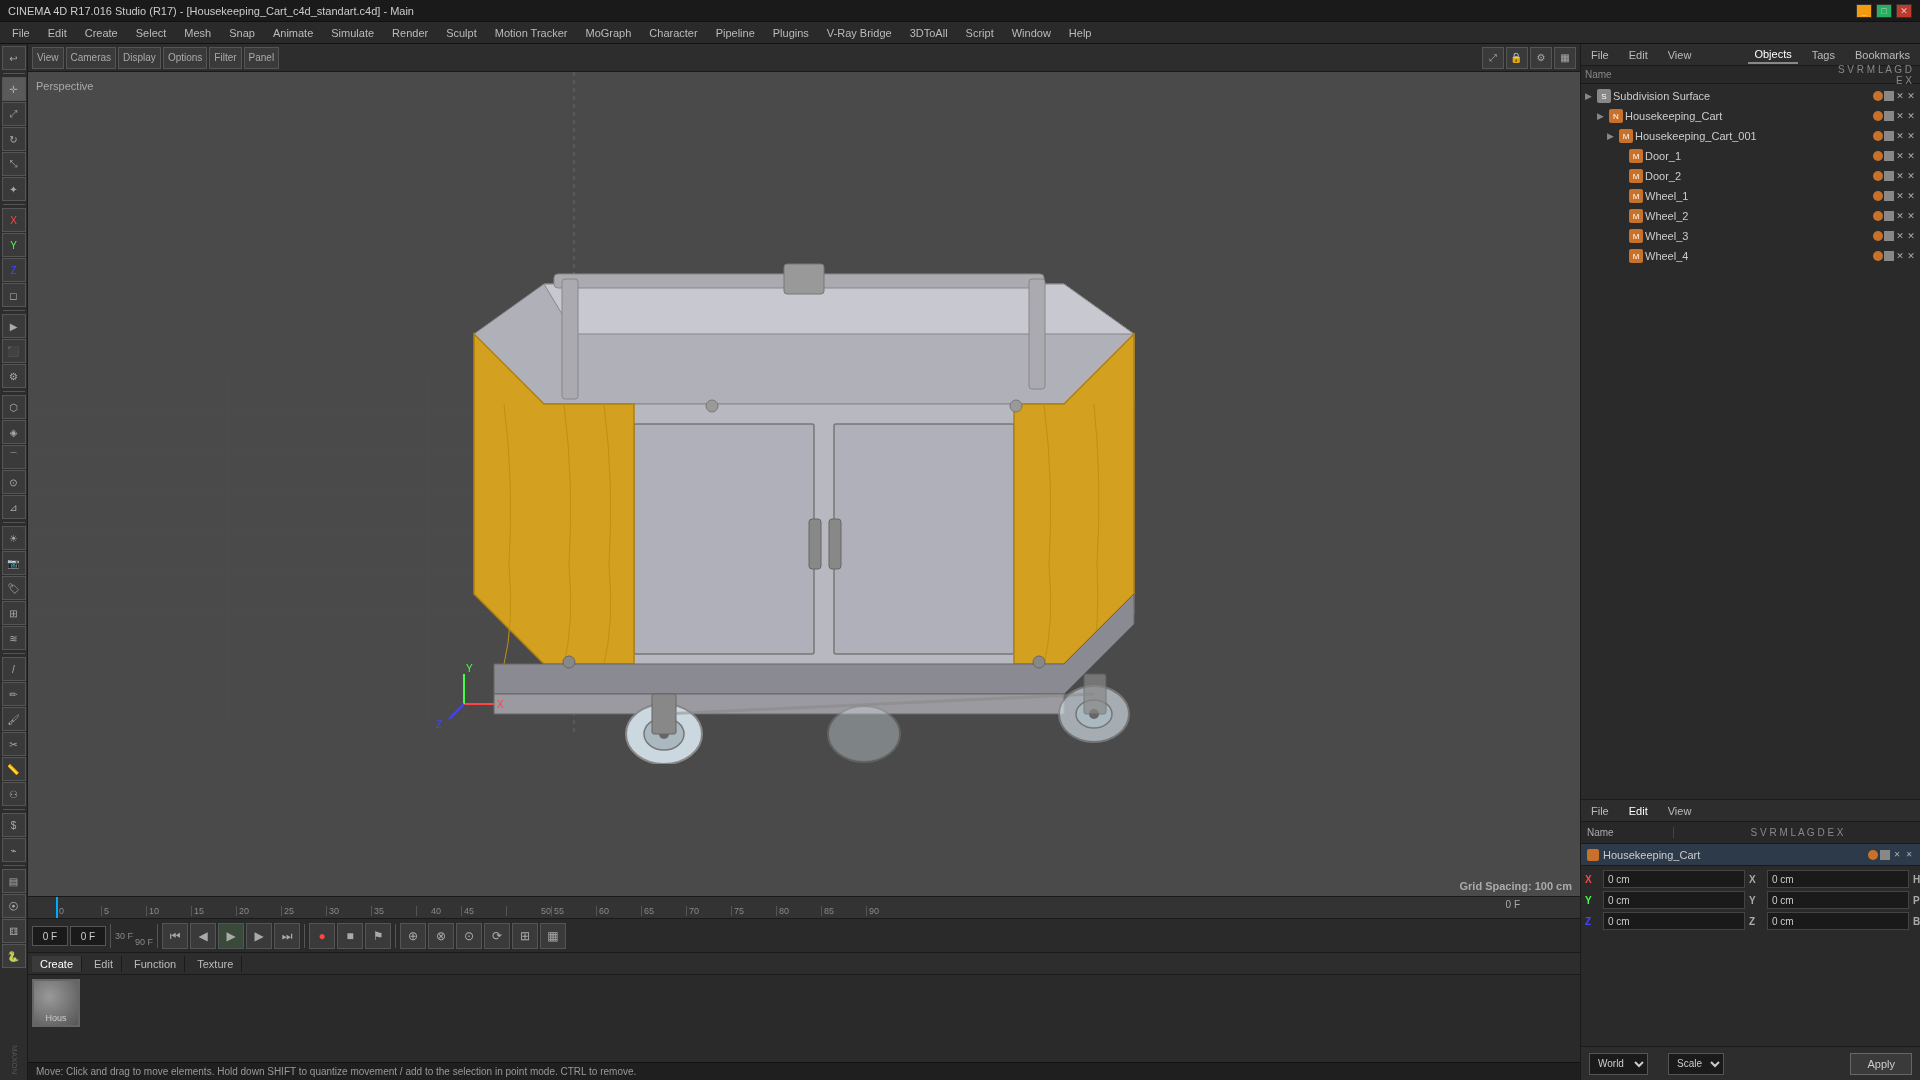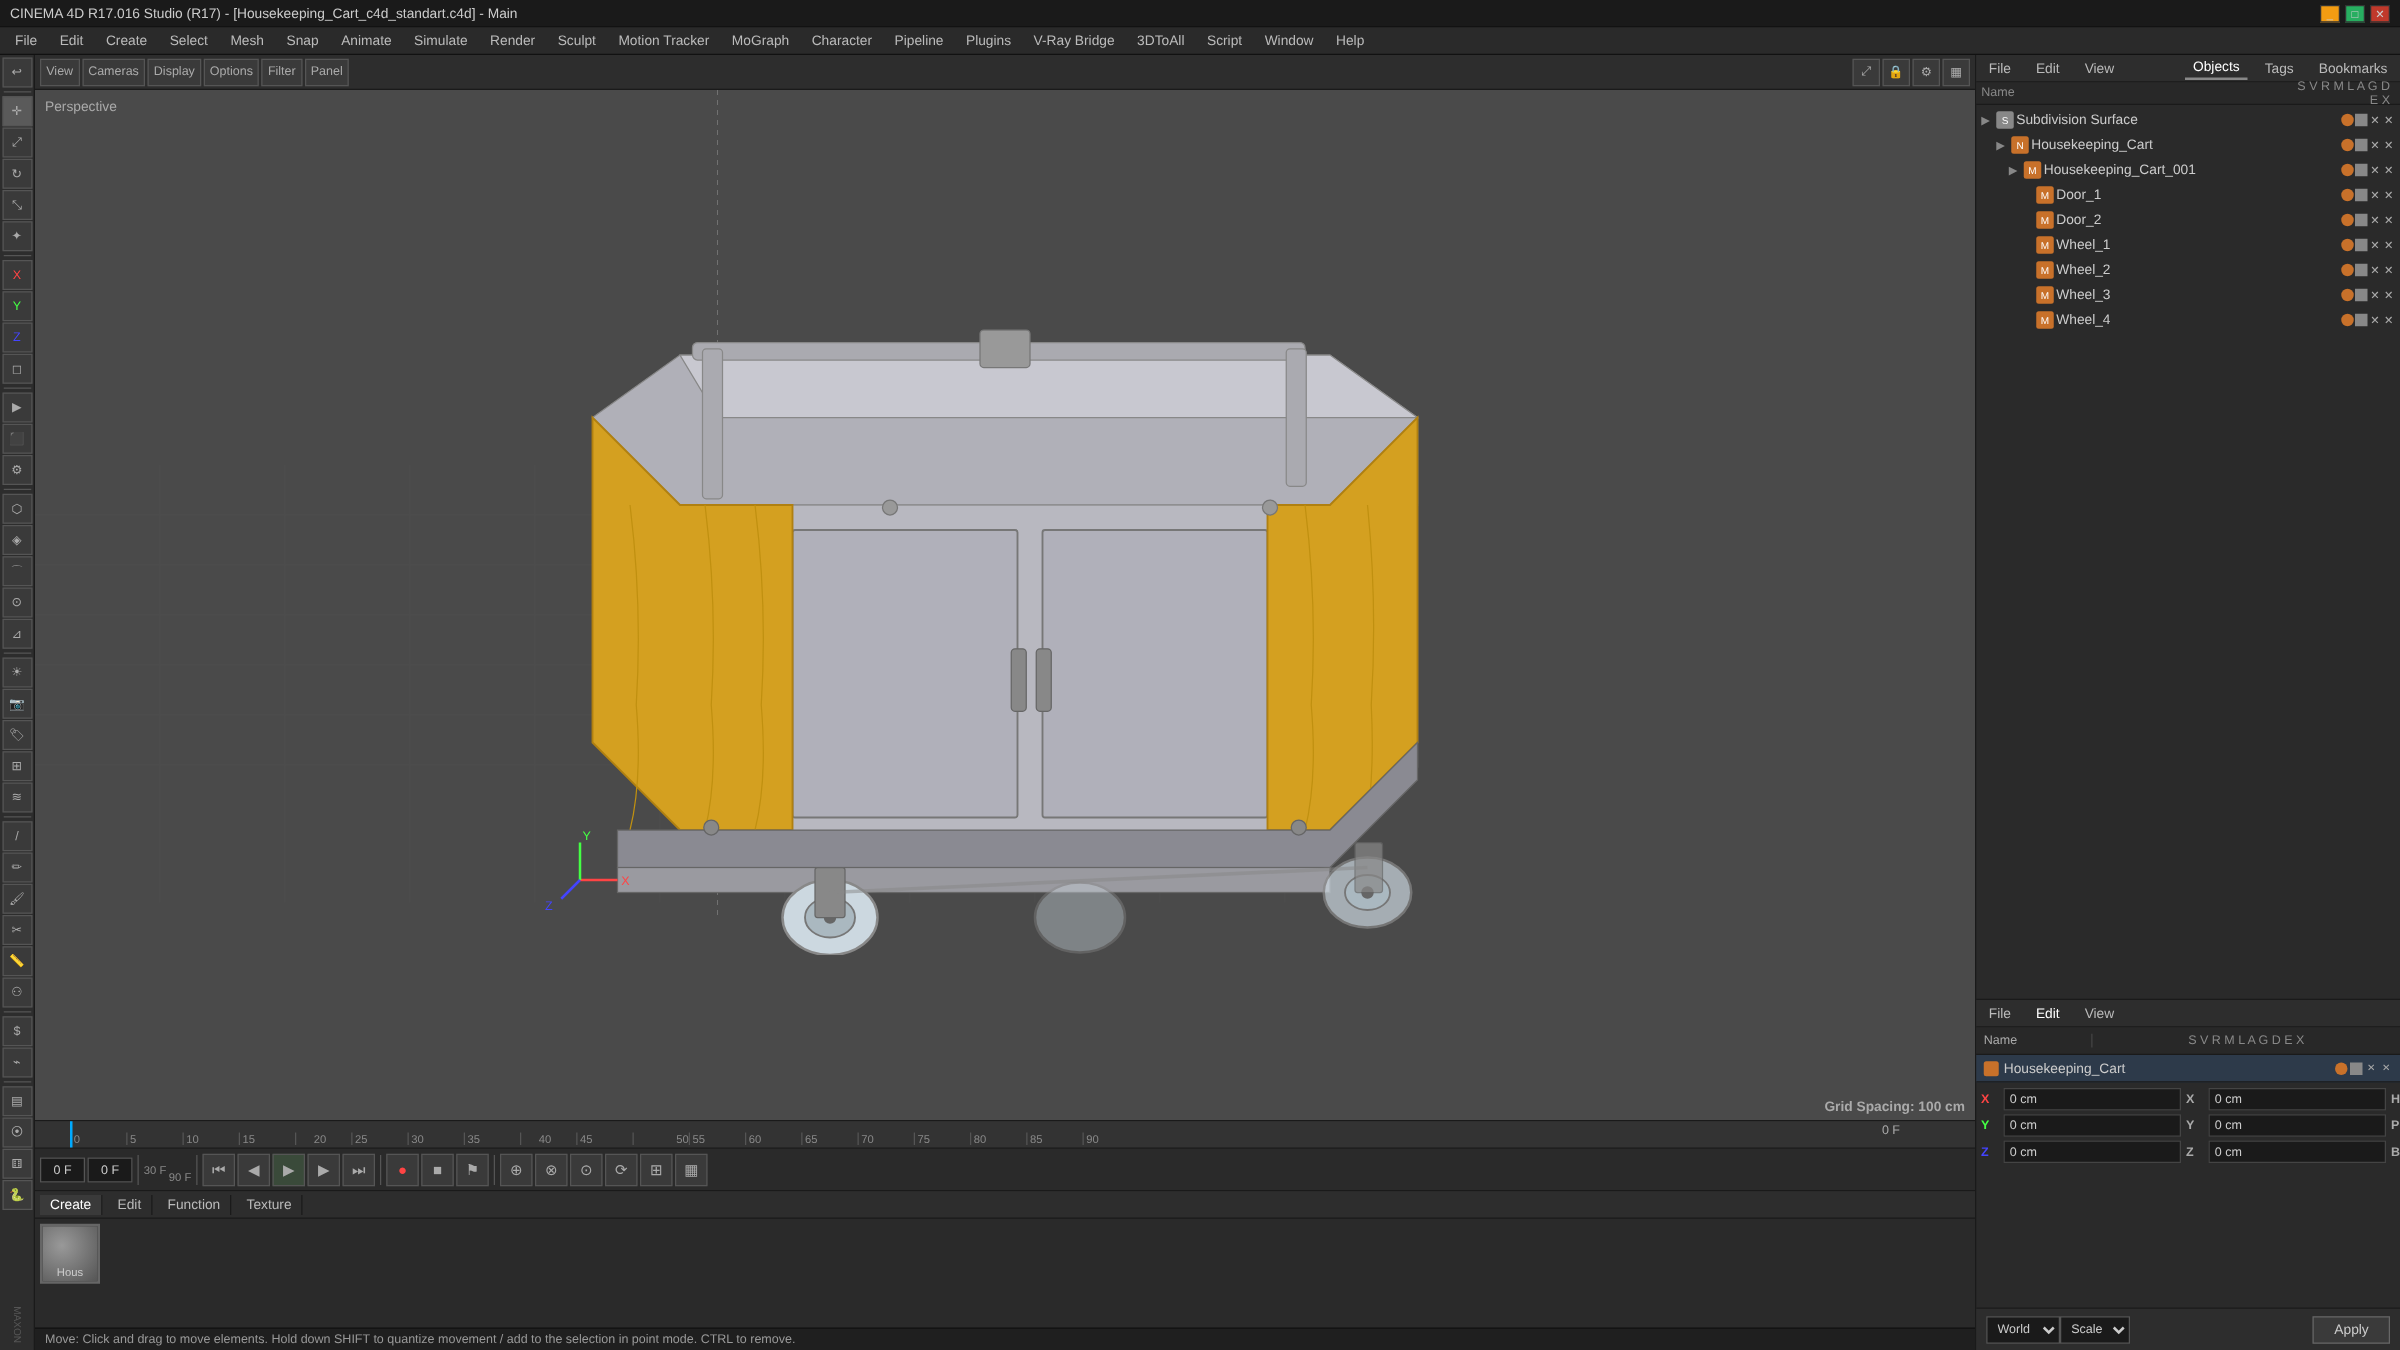--- a/index.html
+++ b/index.html
@@ -151,21 +151,21 @@
       border-bottom: 1px solid #1a1a1a;
     }
     .attr-tab { padding: 2px 6px; color: #bbb; cursor: pointer; font-size: 11px; }
     .attr-tab.active { color: #fff; }
     #attr-content { flex: 1; padding: 4px; overflow-y: auto; }
     .attr-input {
       flex: 1; height: 18px; background: #1a1a1a; border: 1px solid #444;
       color: #ccc; font-size: 10px; padding: 0 4px;
     }
     #attr-footer {
-      height: 34px; background: #2d2d2d; display: flex; align-items: center; padding: 0 8px; gap: 0;
+      height: 34px; background: #2d2d2d; display: flex; align-items: center; padding: 0 8px; gap: 20px;
       border-top: 1px solid #1a1a1a; justify-content: space-between;
     }
     .attr-dropdown {
       height: 22px; background: #1a1a1a; border: 1px solid #555; color: #ccc;
       font-size: 10px; padding: 0 4px; cursor: pointer;
     }
     .apply-btn {
       height: 22px; padding: 0 16px; background: #3a3a3a; border: 1px solid #666;
       color: #ccc; font-size: 11px; cursor: pointer;
     }
@@ -395,21 +395,21 @@
       <div id="grid-spacing">Grid Spacing: 100 cm</div>
     </div>
 
     <div id="timeline-area">
       <div id="timeline-ruler">
         <div style="position:absolute;left:28px;top:0;height:100%;display:flex;align-items:flex-end;padding-bottom:2px;gap:0;">
           <span class="tick" style="width:45px;border-left:1px solid #666;padding-left:2px;">0</span>
           <span class="tick" style="width:45px;border-left:1px solid #555;padding-left:2px;">5</span>
           <span class="tick" style="width:45px;border-left:1px solid #555;padding-left:2px;">10</span>
           <span class="tick" style="width:45px;border-left:1px solid #555;padding-left:2px;">15</span>
-          <span class="tick" style="width:45px;border-left:1px solid #555;padding-left:14px;">20</span>
+          <span class="tick" style="width:45px;border-left:1px solid #555;padding-left:2px;">20</span>
           <span class="tick" style="width:45px;border-left:1px solid #555;padding-left:2px;">25</span>
           <span class="tick" style="width:45px;border-left:1px solid #555;padding-left:2px;">30</span>
           <span class="tick" style="width:45px;border-left:1px solid #555;padding-left:2px;">35</span>
           <span class="tick" style="width:45px;border-left:1px solid #555;padding-left:14px;">40</span>
           <span class="tick" style="width:45px;border-left:1px solid #555;padding-left:2px;">45</span>
           <span class="tick" style="width:45px;border-left:1px solid #555;padding-left:2px;text-align:right;">50</span>
           <span class="tick" style="width:45px;border-left:1px solid #555;padding-left:2px;">55</span>
           <span class="tick" style="width:45px;border-left:1px solid #555;padding-left:2px;">60</span>
           <span class="tick" style="width:45px;border-left:1px solid #555;padding-left:2px;">65</span>
           <span class="tick" style="width:45px;border-left:1px solid #555;padding-left:2px;">70</span>

